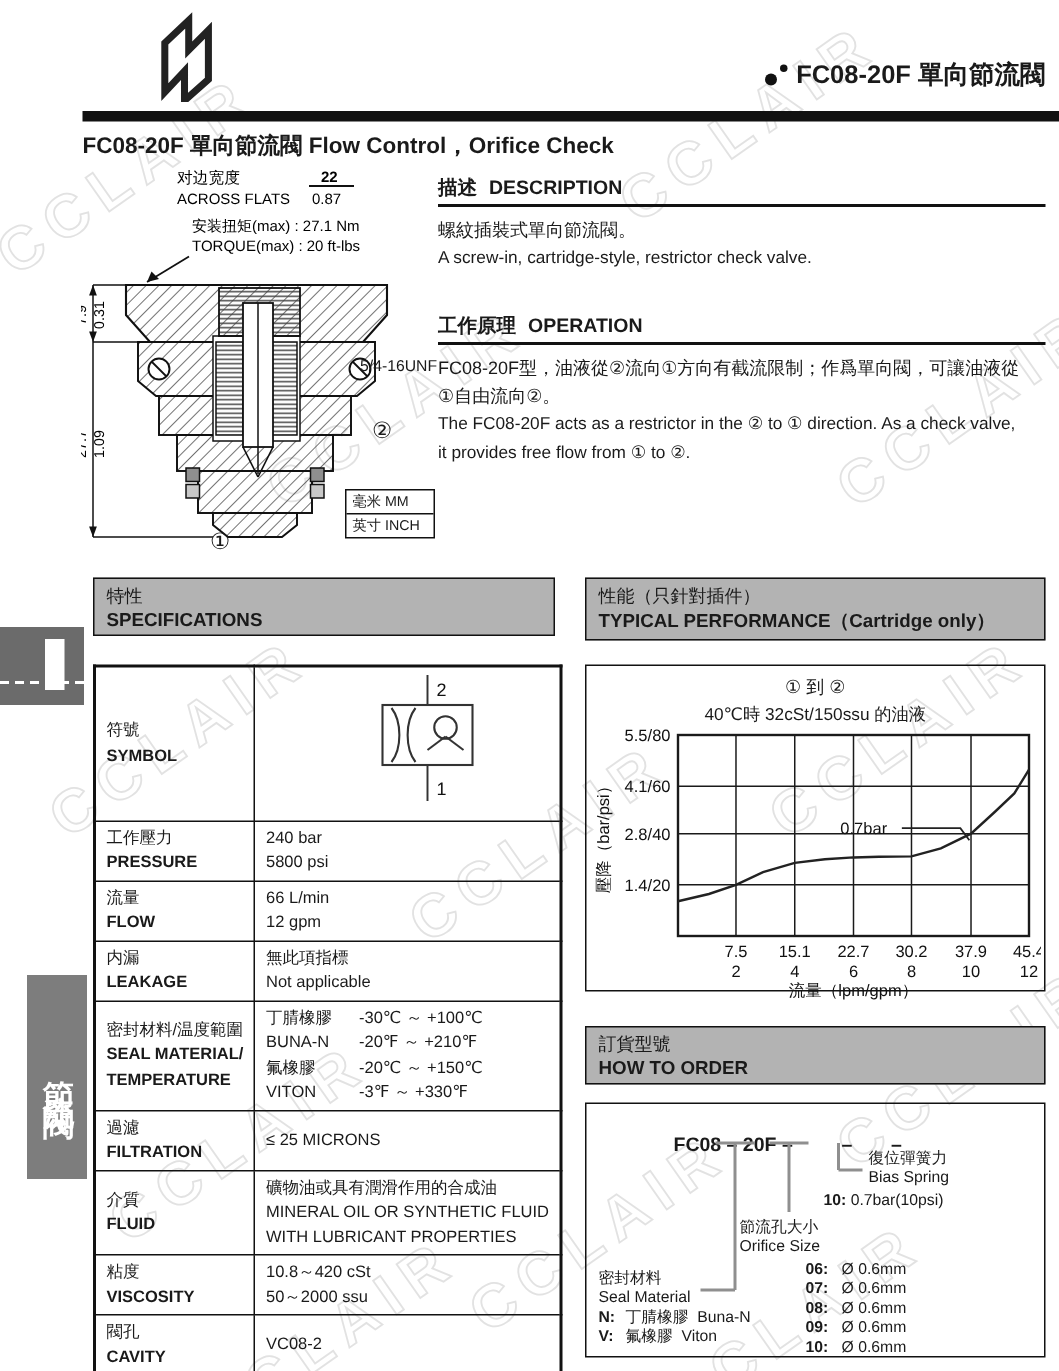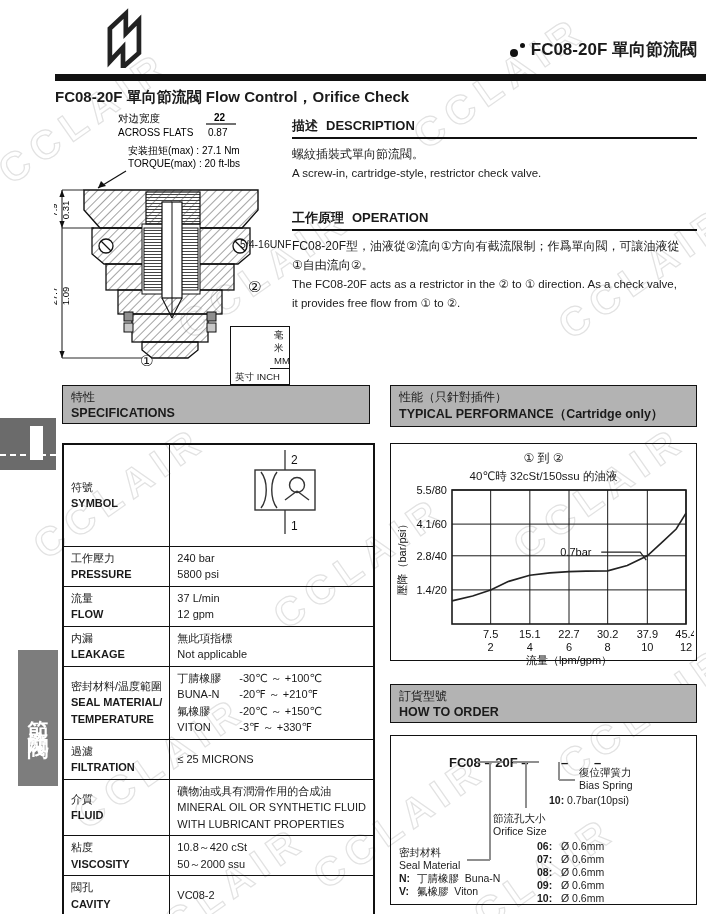--- a/index.html
+++ b/index.html
@@ -25,21 +25,21 @@
   .sec-head .cnp{font-size:13px;margin-right:8px;}
   .sec-head .enp{font-size:13px;}
   .body-cn{font-size:12px;line-height:1.6;}
   .body-en{font-size:11.5px;line-height:1.6;}
   
   .drawing-svg{left:54px;top:106px;}
   .overlay-label{font-size:10.5px;}
   .port-num{font-size:15px;}
   .mmbox{left:230px;top:326px;width:58px;border:1.3px solid #111;font-size:9.5px;}
   .mmbox div{padding:1px 4px;line-height:13px;}
-  .mmbox .r1{border-bottom:1.3px solid #111;margin-left:39px;}
+  .mmbox .r1{border-bottom:1.3px solid #111;}
   
   .graybar{background:#b3b3b3;border:1.5px solid #111;box-sizing:border-box;padding:3px 8px;}
   .graybar .cnp{display:block;font-size:12px;}
   .graybar .enp{display:block;font-size:12.5px;font-weight:bold;}
   
   .spec-wrap{left:62px;top:443px;width:313px;}
   table.spec{border-collapse:collapse;width:313px;border:2.5px solid #111;}
   table.spec td{border:1.5px solid #111;vertical-align:middle;padding:3px 7px;font-size:11px;line-height:1.5;}
   td.lbl{width:104px;}
   td.lbl .cn{font-size:11px;}
@@ -229,21 +229,21 @@
               <div class="valline">240 bar</div>
               <div class="valline">5800 psi</div>
             </td>
       </tr>
       <tr>
         <td class="lbl">
               <div class="cn">流量</div>
               <div class="en">FLOW</div>
             </td>
         <td>
-              <div class="valline">37 L/min</div>
+              <div class="valline">66 L/min</div>
               <div class="valline">12 gpm</div>
             </td>
       </tr>
       <tr>
         <td class="lbl">
               <div class="cn">内漏</div>
               <div class="en">LEAKAGE</div>
             </td>
         <td>
               <div class="valline">無此項指標</div>

